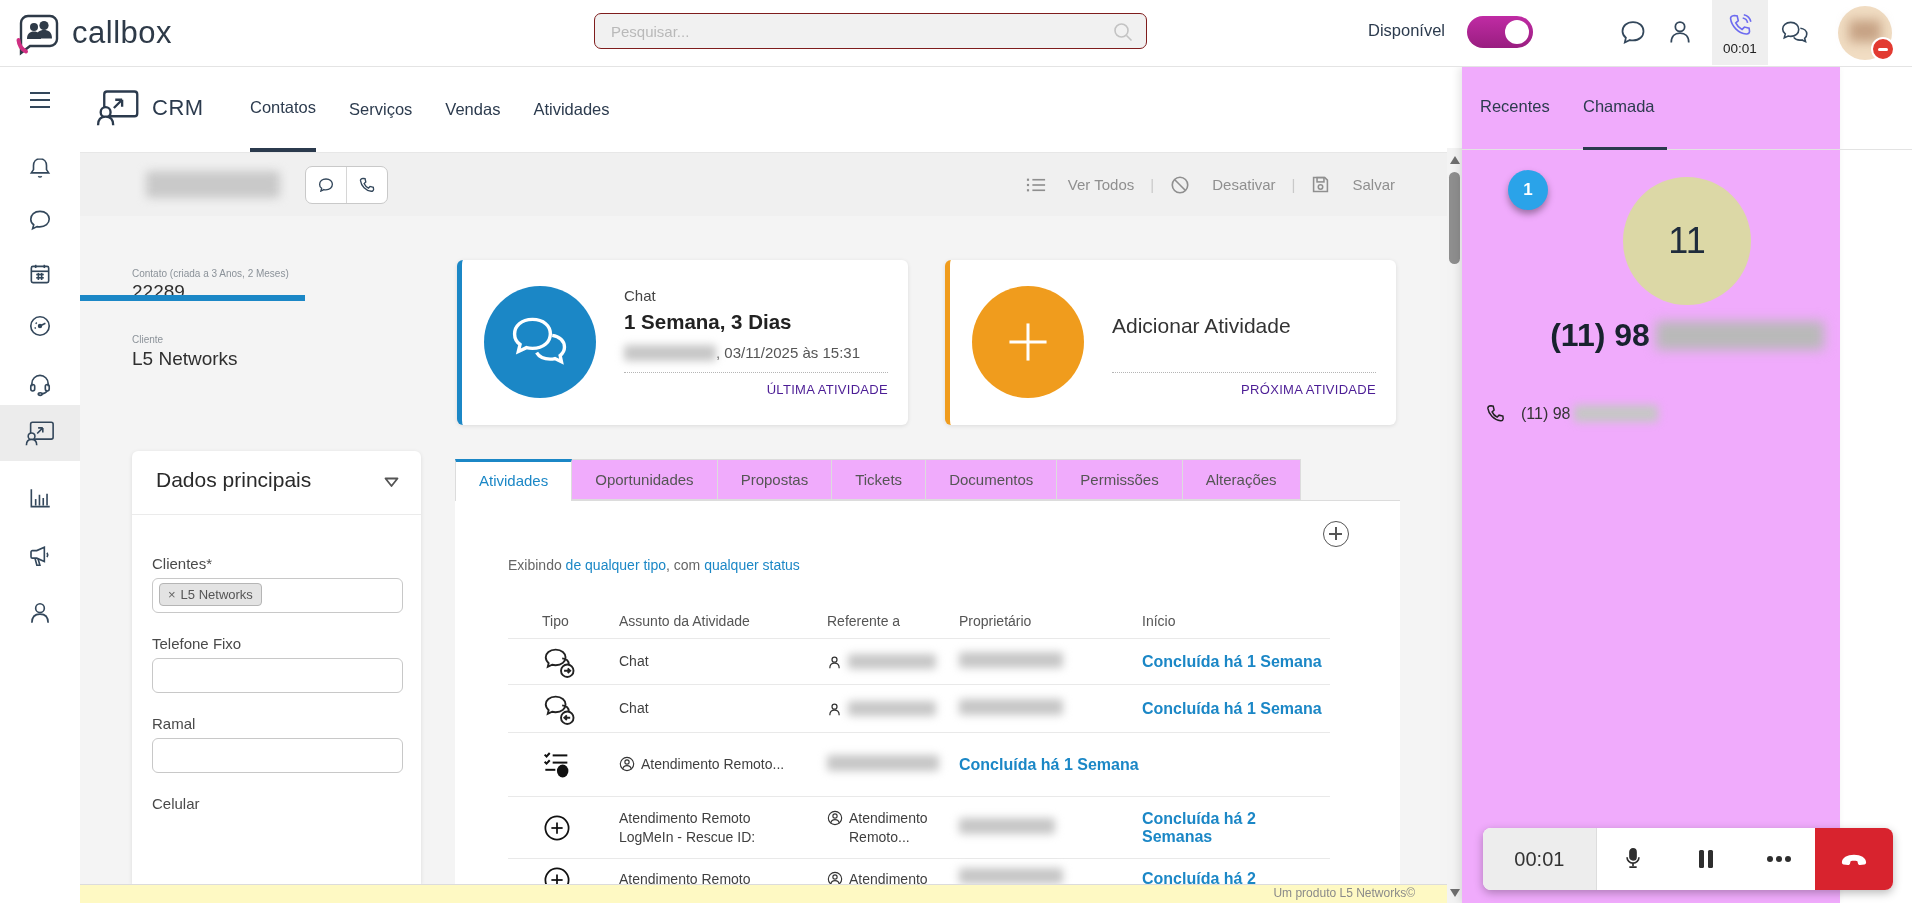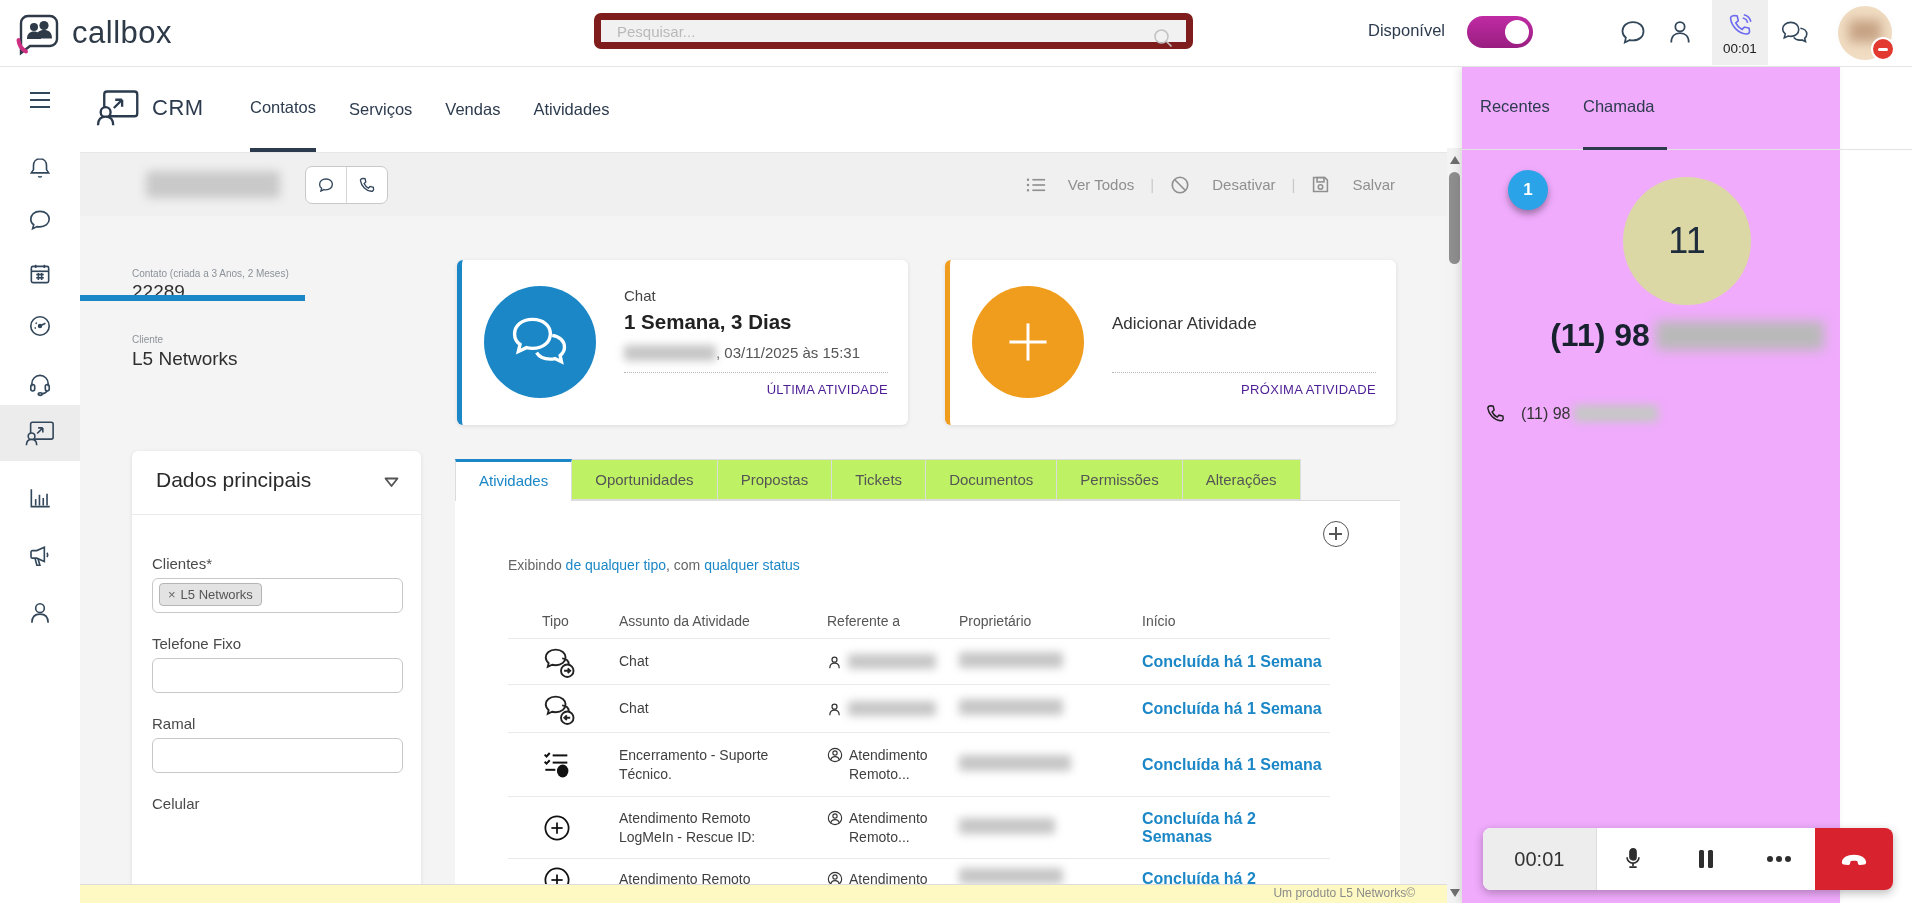--- a/index.html
+++ b/index.html
@@ -7,22 +7,22 @@
        font-family:"Liberation Sans", sans-serif;color:#333;position:relative;}
   .abs{position:absolute;}
   svg{display:block;}
   .blur{background:#c6c6c6;border-radius:3px;filter:blur(4px);}
 
   
   .topbar{position:absolute;top:0;left:0;width:1912px;height:66px;background:#fff;
           border-bottom:1px solid #e4e4e4;z-index:30;}
   .logo{position:absolute;left:14px;top:9px;display:flex;align-items:center;gap:10px;cursor:pointer;}
   .logo-text{font-size:31px;color:#2e3a48;letter-spacing:.5px;}
-  .search{position:absolute;left:594px;top:13px;width:599px;height:36px;background:#f1f1f1;
-          border:7px solid #7f1d1d;border-radius:7px;box-sizing:border-box;}
+  .search{position:absolute;left:594px;top:13px;width:553px;height:36px;background:#f1f1f1;
+          border:1px solid #7f1d1d;border-radius:7px;box-sizing:border-box;}
   .search input{position:absolute;left:0;top:0;width:100%;height:100%;border:none;background:transparent;
           outline:none;padding:0 40px 0 16px;font-size:15px;color:#444;box-sizing:border-box;
           font-family:"Liberation Sans",sans-serif;}
   .search input::placeholder{color:#b9b9b9;}
   .search .mag{position:absolute;right:12px;top:7px;color:#c3c3c3;}
   .avail-label{position:absolute;left:1368px;top:21px;font-size:16.5px;color:#2c3b4e;}
   .toggle{position:absolute;left:1467px;top:16px;width:66px;height:32px;border-radius:16px;
           background:linear-gradient(180deg,#c02ba4,#991e80);cursor:pointer;}
   .toggle .knob{position:absolute;right:4px;top:4px;width:24px;height:24px;border-radius:50%;background:#fff;}
   .topicon{position:absolute;top:18px;color:#33475b;cursor:pointer;}
@@ -76,38 +76,38 @@
   .acard.orange{left:865px;border-left:5px solid #f09c1d;}
   .acircle{position:absolute;left:22px;top:26px;width:112px;height:112px;border-radius:50%;
          display:flex;align-items:center;justify-content:center;}
   .acircle.blue{background:#1b87c6;}
   .acircle.orange{background:#f09c1d;}
   .acard .ttl{position:absolute;left:162px;top:27px;font-size:15px;color:#444;}
   .acard .big{position:absolute;left:162px;top:50px;font-size:20.5px;font-weight:bold;color:#222;}
   .acard .dt{position:absolute;left:162px;top:84px;display:flex;align-items:center;font-size:15px;color:#555;}
   .acard .dots{position:absolute;left:162px;right:20px;top:112px;border-bottom:1px dotted #b5b5b5;}
   .acard .foot{position:absolute;right:20px;top:122px;font-size:13px;color:#4c1d95;letter-spacing:.3px;}
-  .acard .ttl2{position:absolute;left:162px;top:54px;font-size:17px;color:#333;text-align:right;}
+  .acard .ttl2{position:absolute;left:162px;top:54px;font-size:21px;color:#333;text-align:right;}
 
   .panel{position:absolute;left:52px;top:384px;width:289px;height:433px;background:#fff;
          border-radius:6px 6px 0 0;box-shadow:0 1px 4px rgba(0,0,0,.10);overflow:hidden;box-sizing:border-box;}
   .panel-head{height:63px;border-bottom:1px solid #ebebeb;position:relative;}
   .panel-title{position:absolute;left:24px;top:17px;font-size:21px;color:#2a2a2a;}
   .panel-chevron{position:absolute;right:22px;top:26px;color:#555;cursor:pointer;}
   .panel-body{padding:40px 20px 0 20px;}
   .field{margin-bottom:22px;}
   .field label{display:block;font-size:15px;color:#4a4a4a;margin-bottom:6px;}
   .finput{position:relative;width:249px;height:33px;border:1px solid #c8c8c8;border-radius:6px;background:#fff;}
   .chip{position:absolute;left:6px;top:4px;display:inline-flex;align-items:center;gap:5px;
         background:#e3e3e3;border:1px solid #b5b5b5;border-radius:4px;padding:3px 8px;
         font-size:13px;color:#555;}
   .chip .x{cursor:pointer;color:#666;}
 
   .dtabs{position:absolute;left:375px;top:392px;height:41px;display:flex;z-index:3;}
-  .dtab{box-sizing:border-box;border:1px solid #dcdcdc;border-left-width:0;background:#bef264;color:#555;
+  .dtab{box-sizing:border-box;border:1px solid #dcdcdc;border-left-width:0;background:#f0abfc;color:#555;
         font-size:15px;line-height:39px;padding:0 23px;cursor:pointer;}
   .dtab:first-child{border-left-width:1px;}
   .dtab.active{background:#fff;color:#1b87c6;border-top:3px solid #1b87c6;border-bottom:none;
         line-height:37px;height:42px;}
 
   .tcard{position:absolute;left:375px;top:433px;width:945px;height:384px;background:#fff;
         border-top:1px solid #dcdcdc;overflow:hidden;}
   .plusbtn{position:absolute;left:868px;top:20px;width:26px;height:26px;border:1.6px solid #555;
         border-radius:50%;box-sizing:border-box;cursor:pointer;}
   .plusbtn::before{content:"";position:absolute;left:11px;top:5px;width:1.6px;height:13px;background:#555;}
@@ -552,21 +552,20 @@
         <div>
           <svg width="32" height="30" viewBox="0 0 24 22" fill="none" stroke="#111" stroke-width="1.5">
             <path d="M2 3.2 l1.4 1.4 2.4-2.6"></path>
               <line x1="8" y1="3.8" x2="19" y2="3.8"></line>
             <path d="M2 8.6 l1.4 1.4 2.4-2.6"></path>
               <line x1="8" y1="9.2" x2="19" y2="9.2"></line>
             <line x1="2.5" y1="14.6" x2="10" y2="14.6"></line>
             <ellipse cx="15.5" cy="15.5" rx="4.3" ry="4.8" fill="#111" stroke="none"></ellipse>
           </svg>
         </div>
-        <div class="c-subj">Encerramento - Suporte Técnico.</div>
         <div class="c-ref">
           <svg width="16" height="16" viewBox="0 0 24 24" fill="none" stroke="#333" stroke-width="1.7">
             <circle cx="12" cy="12" r="10"></circle>
               <circle cx="12" cy="9" r="3.2"></circle>
               <path d="M5.5 20 c.8-4 3.4-5.5 6.5-5.5 s5.7 1.5 6.5 5.5"></path>
           </svg>
           <span>Atendimento Remoto...</span>
         </div>
         <div><span class="blur" style="width:112px;height:16px;display:inline-block"></span></div>
         <div class="c-ini">Concluída há 1 Semana</div>

